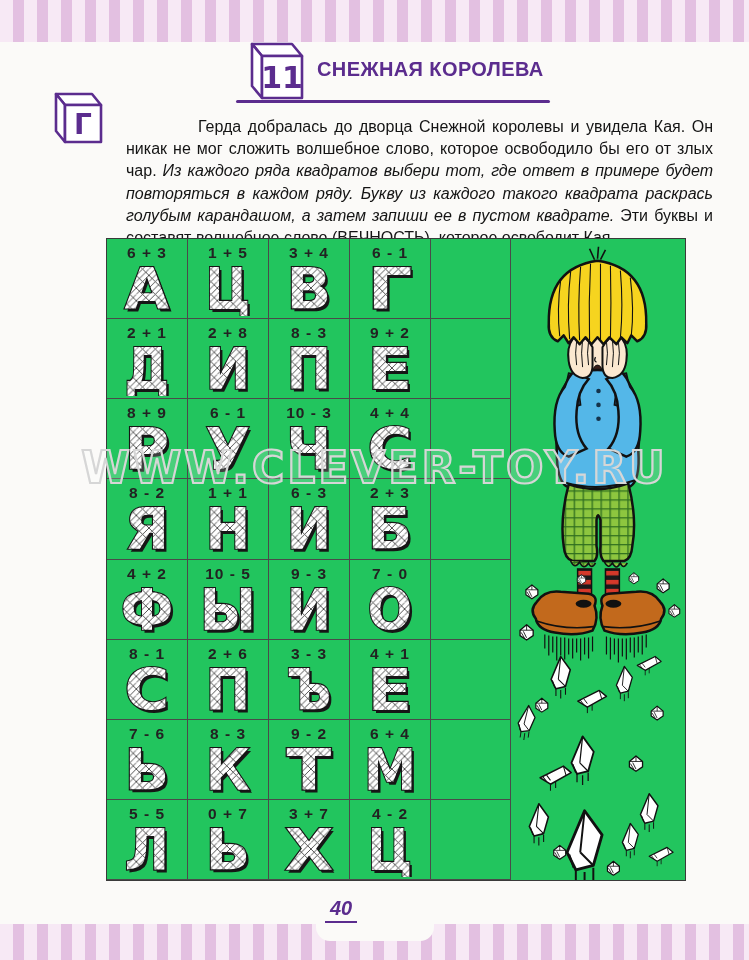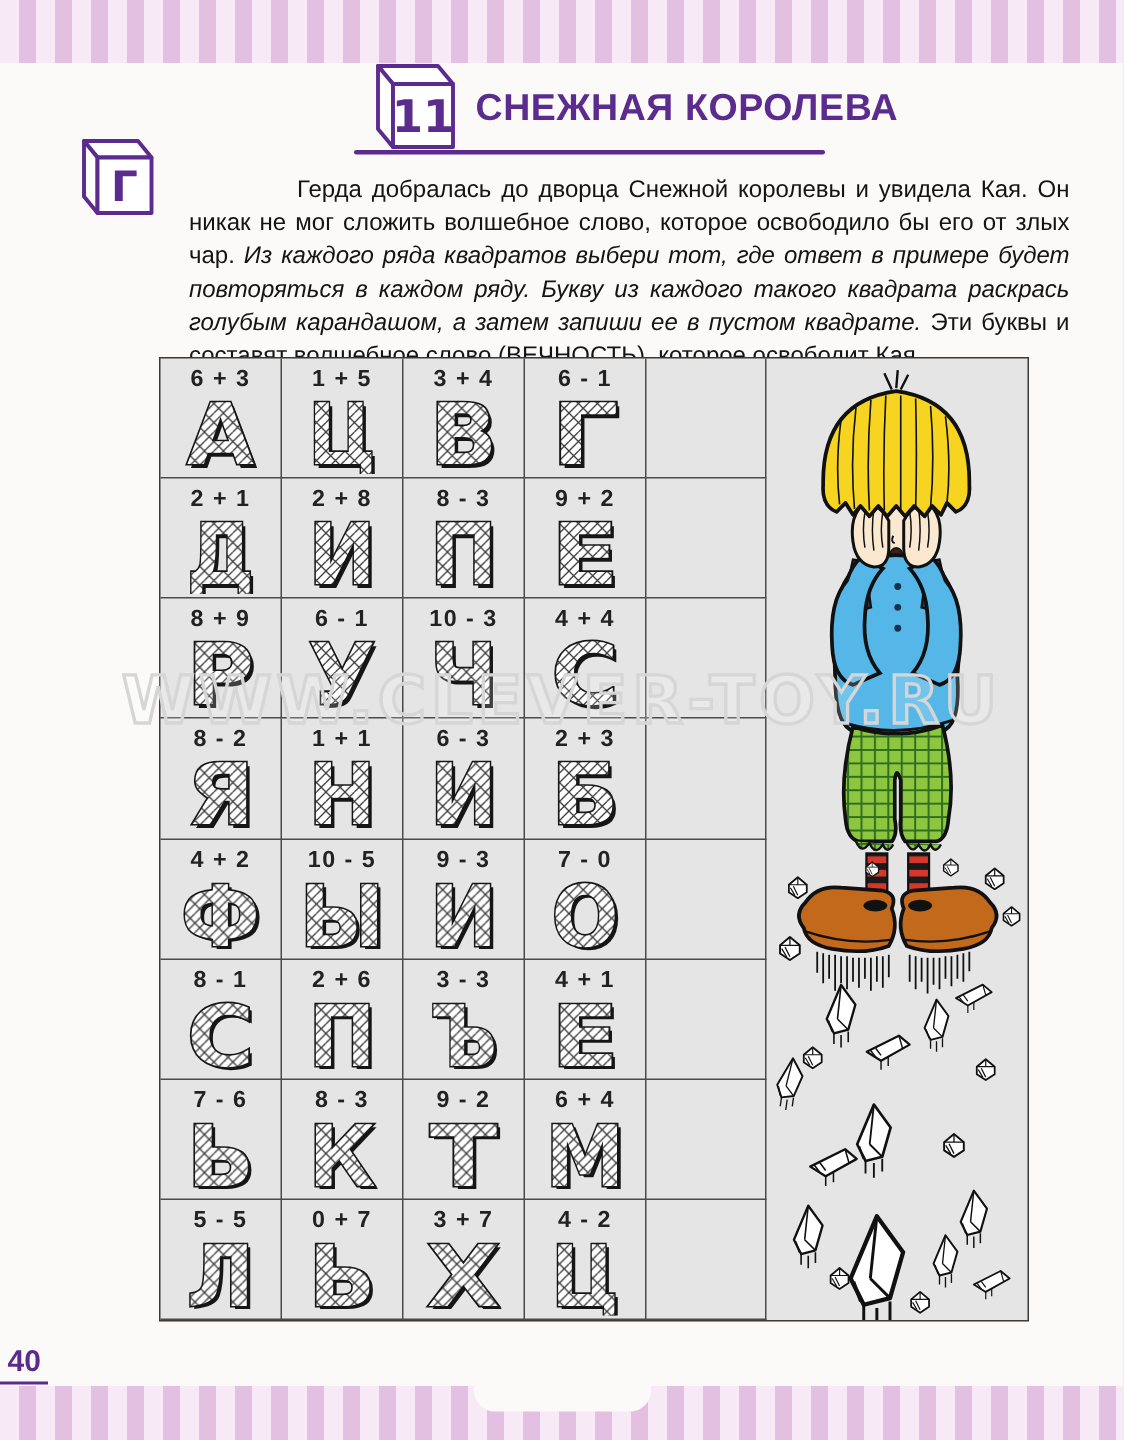--- a/index.html
+++ b/index.html
@@ -13,52 +13,52 @@
   .stripe-band.bottom{bottom:0;height:36px;}
   .page-tab{position:absolute;left:50%;top:0;transform:translateX(-50%);
     width:118px;height:17px;background:#fbfaf8;border-radius:0 0 14px 14px;}
 
   
   .cube{position:absolute;}
   .cube-11{left:250px;top:42px;width:56px;height:60px;}
   .cube-g{left:54px;top:92px;width:50px;height:54px;}
   .cube polygon{fill:#ffffff;stroke:var(--accent);stroke-width:2.6;stroke-linejoin:round;}
   .cube text{font-family:"DejaVu Sans",sans-serif;font-weight:bold;fill:var(--accent);text-anchor:middle;}
-  .lesson-title{position:absolute;left:317px;top:58px;margin:0;font-size:25px;font-weight:bold;
+  .lesson-title{position:absolute;left:317px;top:58px;margin:0;font-size:20px;font-weight:bold;
     letter-spacing:.4px;color:var(--accent);font-family:"Liberation Sans",sans-serif;}
   .title-underline{position:absolute;left:236px;top:100px;width:314px;height:3px;
     background:var(--accent);border-radius:2px;}
 
   
   .instructions{position:absolute;left:110px;top:100px;width:587px;margin:16px;
     font-size:16px;line-height:22.2px;text-align:justify;text-indent:72px;color:#141414;}
   .instructions .it{font-style:italic;}
 
   
   .puzzle-table{position:absolute;left:106px;top:238px;width:580px;height:643px;
     display:grid;grid-template-columns:81px 81px 81px 81px 80px 1fr;
     grid-template-rows:repeat(8,1fr);
-    border:1.6px solid #3a3a3a;box-sizing:border-box;background:#e5e5e5;}
+    border:1.6px solid #3a3a3a;box-sizing:border-box;background:#22c55e;}
   .cell{border-right:1px solid var(--grid-line);border-bottom:1px solid var(--grid-line);
     overflow:hidden;text-align:center;}
   .expr{margin-top:5px;font-size:15.5px;font-weight:bold;letter-spacing:1px;color:#222;}
   .ml{display:block;margin:0 auto;width:72px;height:54px;}
   .ml text{font-family:"DejaVu Sans",sans-serif;font-weight:bold;font-size:58px;text-anchor:middle;}
   .ml .sh{fill:#161616;}
   .ml .gl{fill:url(#mosaic);stroke:#161616;stroke-width:2.2;paint-order:stroke;}
   .illu-cell{grid-column:6;grid-row:1/span 8;position:relative;}
   .illu-cell svg{display:block;width:100%;height:100%;}
 
   
   .watermark{position:absolute;left:0;top:442px;width:749px;text-align:center;z-index:40;
     font-family:"DejaVu Sans",sans-serif;font-weight:bold;font-size:44px;letter-spacing:3px;
     color:rgba(255,255,255,.18);-webkit-text-stroke:2.2px var(--watermark);pointer-events:none;}
 
   
-  .page-number-wrap{position:absolute;left:0;bottom:37px;width:682px;text-align:left;}
+  .page-number-wrap{position:absolute;left:0;bottom:37px;width:682px;text-align:center;font-style:italic;}
   .page-number{display:inline-block;font-size:20px;font-weight:bold;color:var(--accent);
     border-bottom:2.5px solid var(--accent);padding:0 5px 1px;}
 </style>
 </head>
 <body>
 
 <svg width="0" height="0" style="position:absolute" aria-hidden="true">
   <defs>
     <pattern id="mosaic" width="13" height="13" patternUnits="userSpaceOnUse">
       <rect width="13" height="13" fill="#ffffff"></rect>

